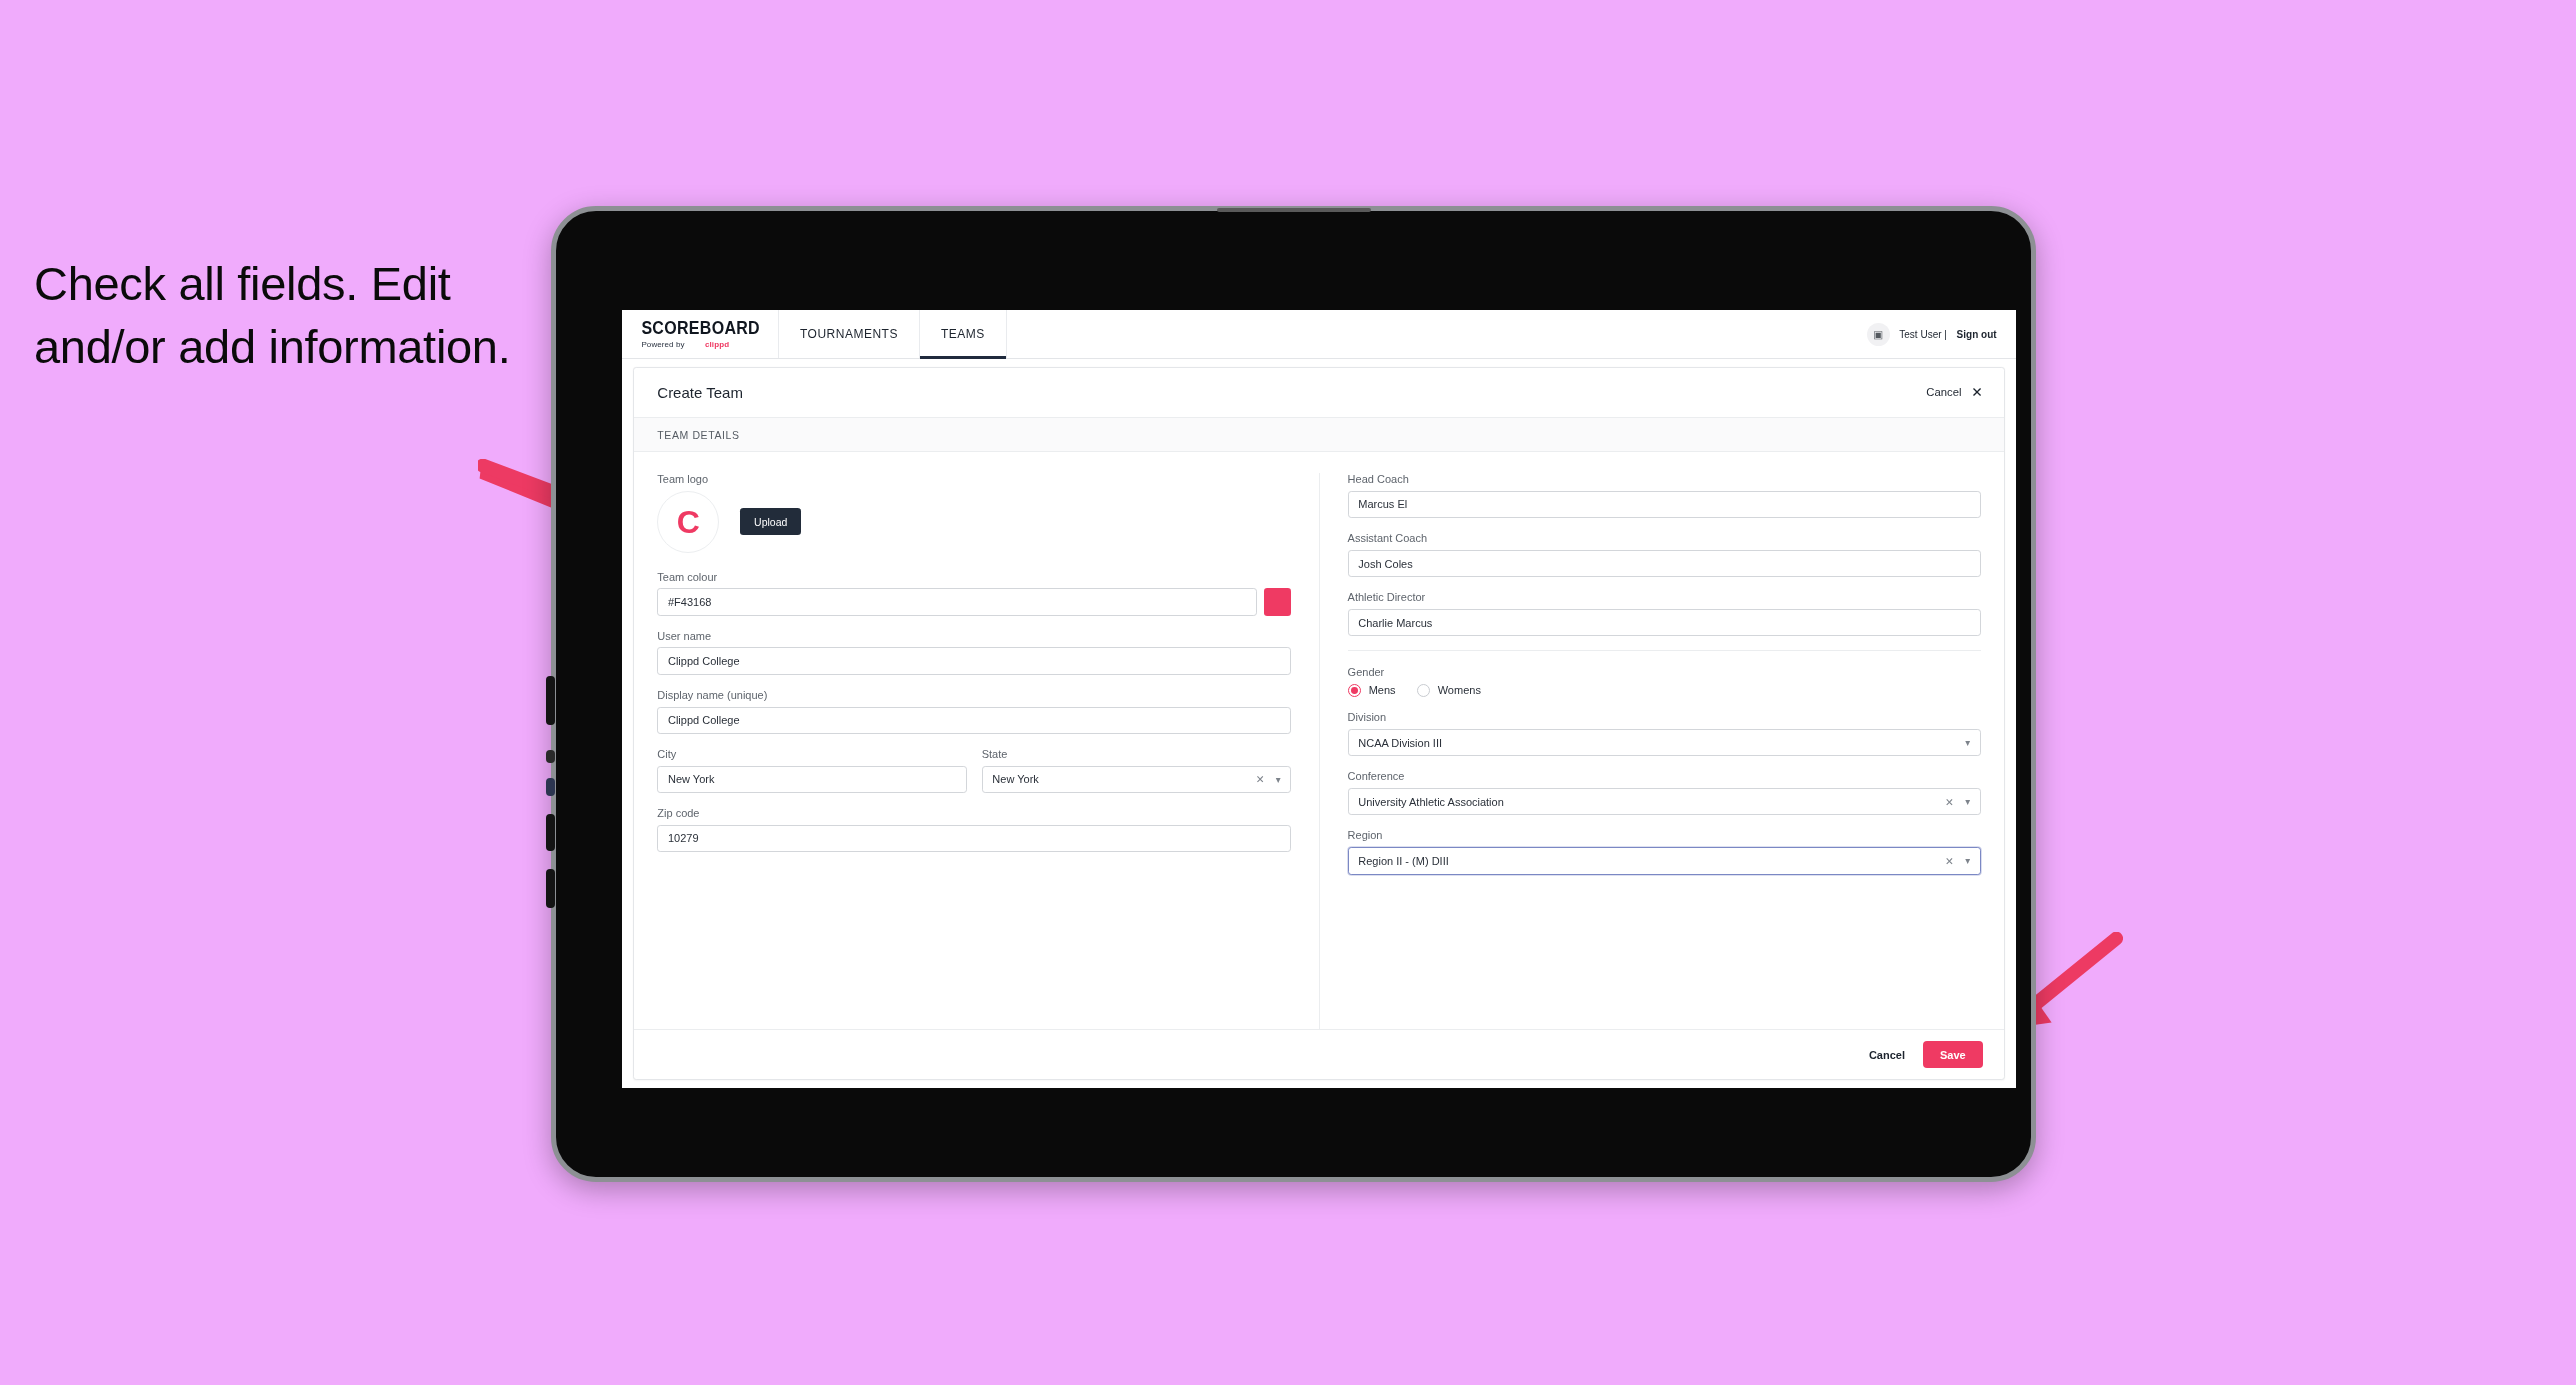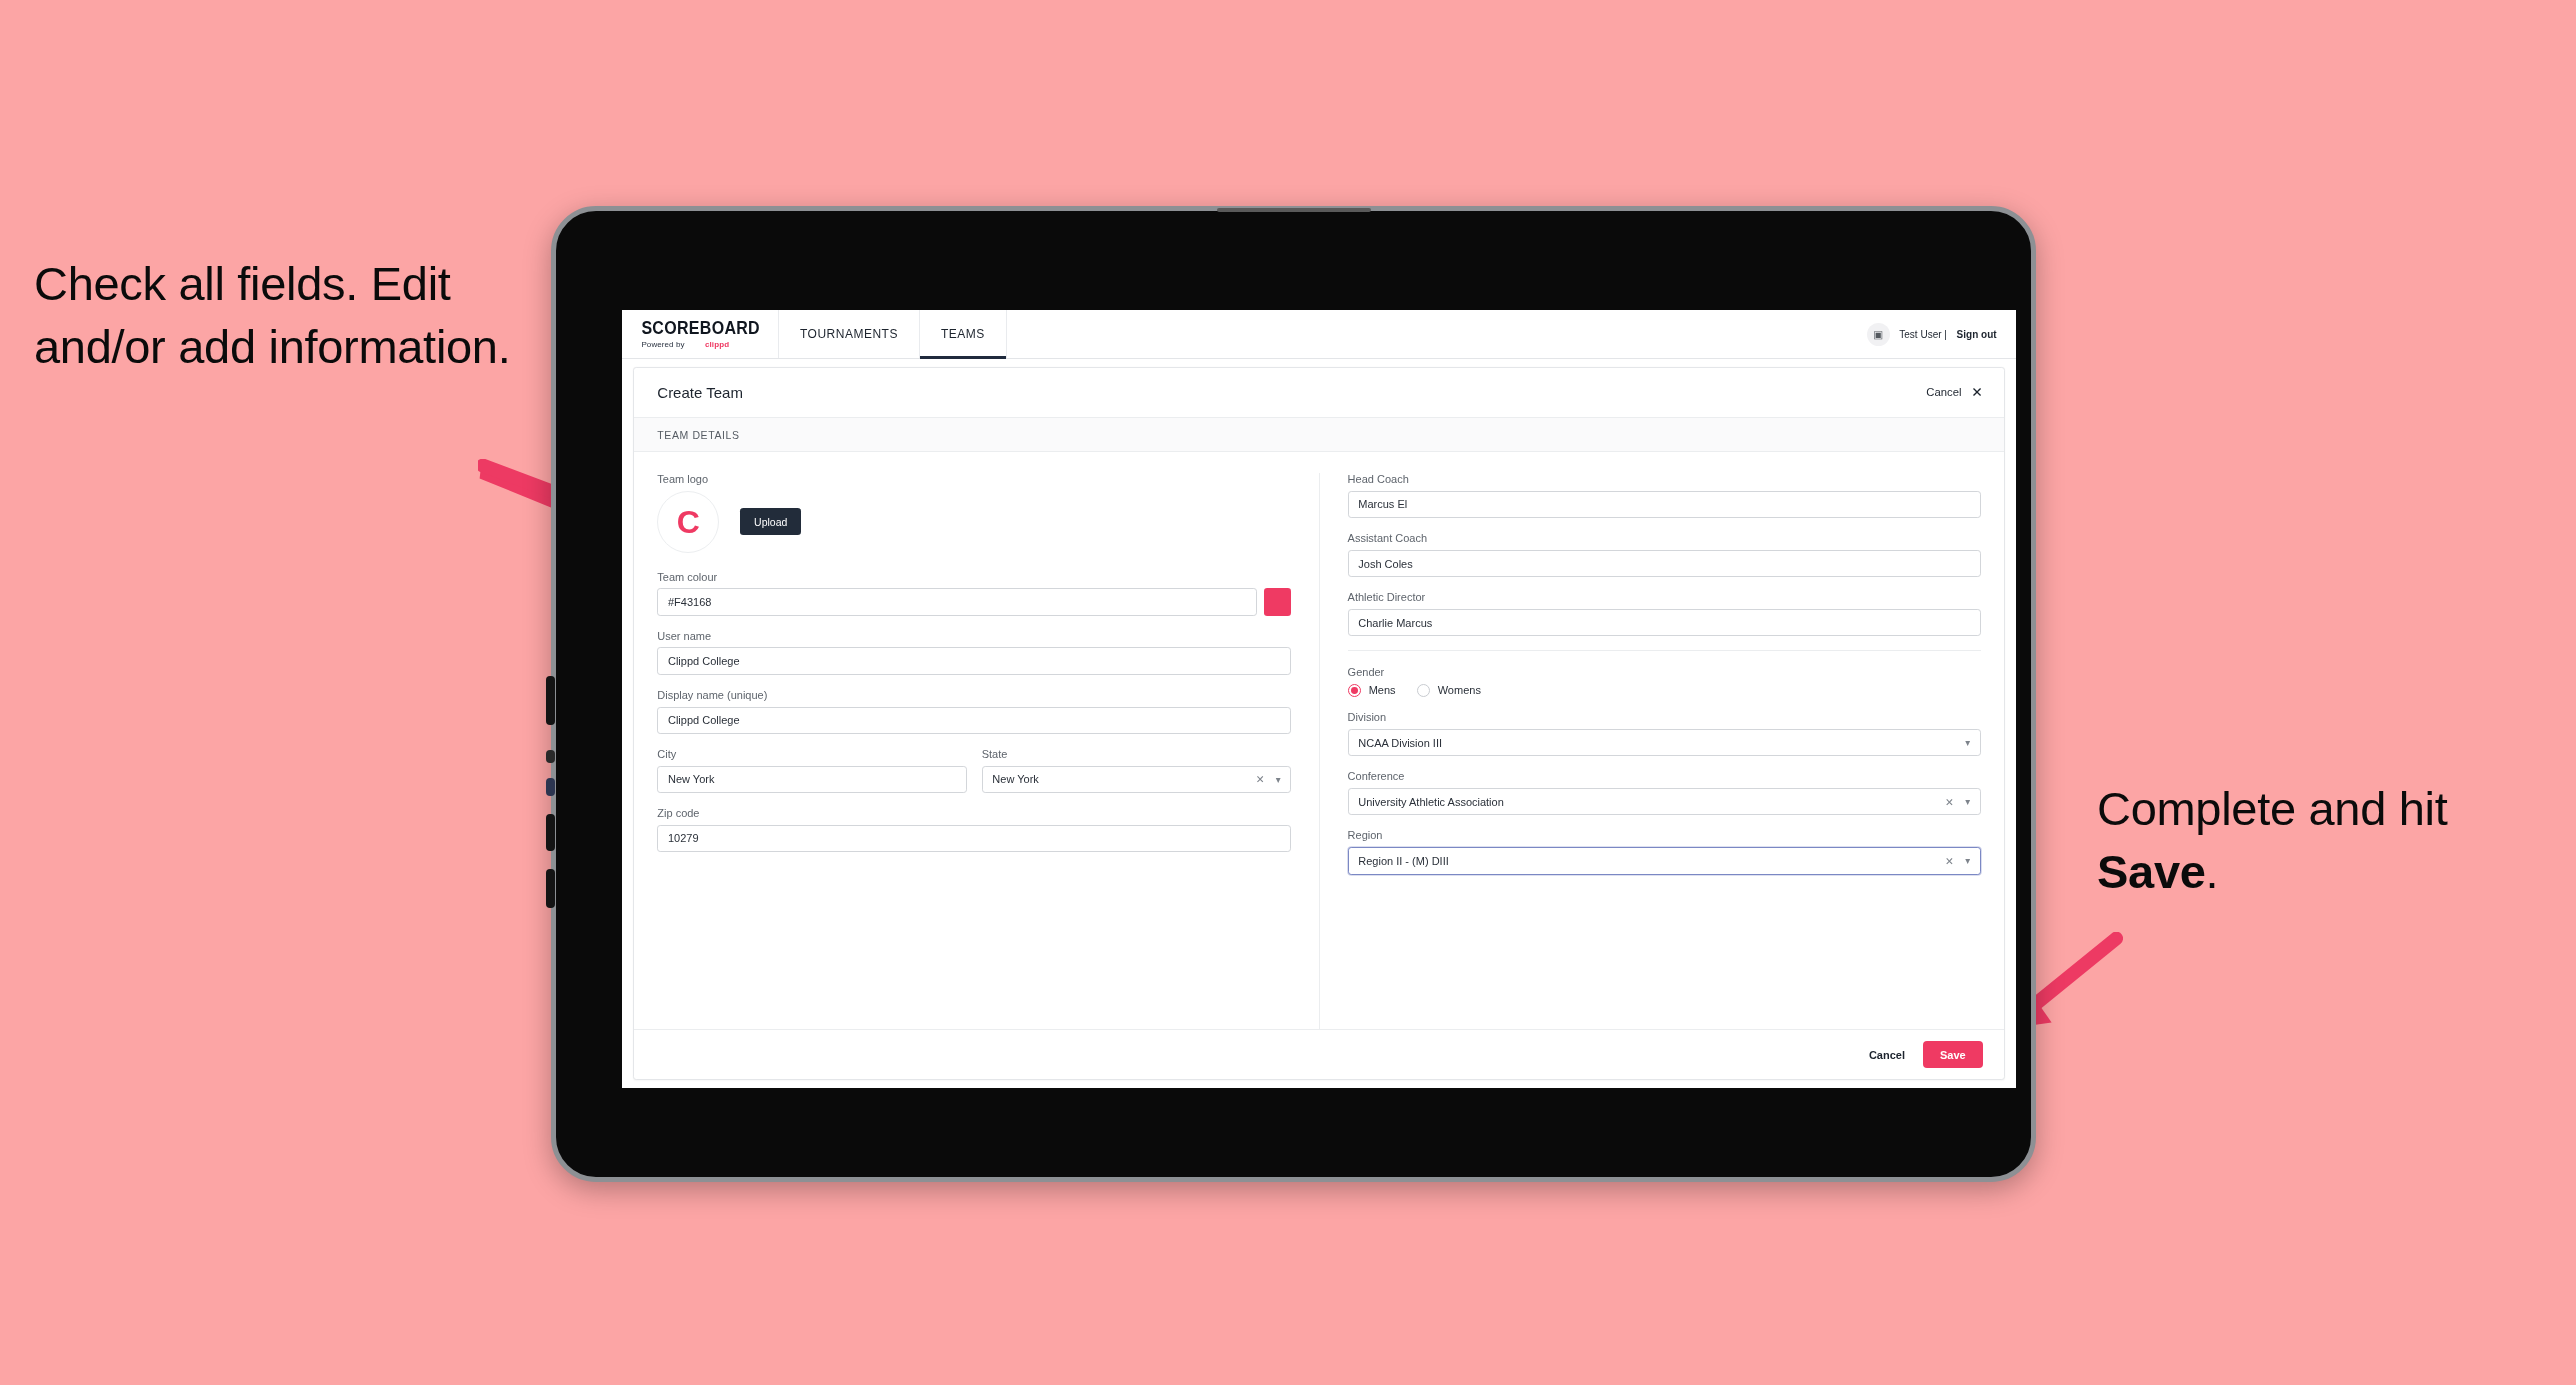--- a/index.html
+++ b/index.html
@@ -2,21 +2,21 @@
 <html style="font-size:13px"><head>
 <meta charset="utf-8">
 <style>
   * { box-sizing: border-box; margin: 0; padding: 0; }
   html, body {
     width: 2576px; height: 1386px;
     background: #ffffff;
     font-family: "Liberation Sans", sans-serif;
     overflow: hidden;
   }
-  #stage { position: relative; width: 2576px; height: 1386px; background:#fca5a5; }
+  #stage { position: relative; width: 2576px; height: 1386px; background:#f0abfc; }
 
   
   .anno {
     position: absolute;
     color: #0b0b0b;
     font-size: 47px;
     line-height: 1.34;
     font-weight: 400;
     letter-spacing: -0.3px;
   }
@@ -193,23 +193,20 @@
 <div id="stage">
 
   <div class="anno" id="anno-left">Check all fields. Edit and/or add information.</div>
 
   <svg class="arrow" id="arrow-left" style="left:478px; top:459px;" width="138" height="65" viewBox="0 0 170 80">
     <path d="M4 6 L128 50 L112 22 L166 60 L96 62 L120 72 L2 24 Z" fill="#ED3A63"></path>
     <path d="M6 8 L150 62" stroke="#ED3A63" stroke-width="17" stroke-linecap="round"></path>
     <path d="M122 34 L168 62 L116 70 Z" fill="#ED3A63"></path>
   </svg>
 
-  <div class="anno" id="anno-right">
-    <span>Complete and hit </span><b>Save</b><span>.</span>
-  </div>
 
   <svg class="arrow" id="arrow-right" style="left:1977px; top:932px;" width="146" height="105" viewBox="0 0 180 130">
     <path d="M172 8 L44 112" stroke="#ED3A63" stroke-width="17" stroke-linecap="round"></path>
     <path d="M64 72 L36 120 L92 112 Z" fill="#ED3A63"></path>
   </svg>
 
   <div id="tablet">
     <div id="tcam"></div>
     <div class="tbtn" id="tbtn-1"></div>
     <div class="tbtn" id="tbtn-2"></div>

